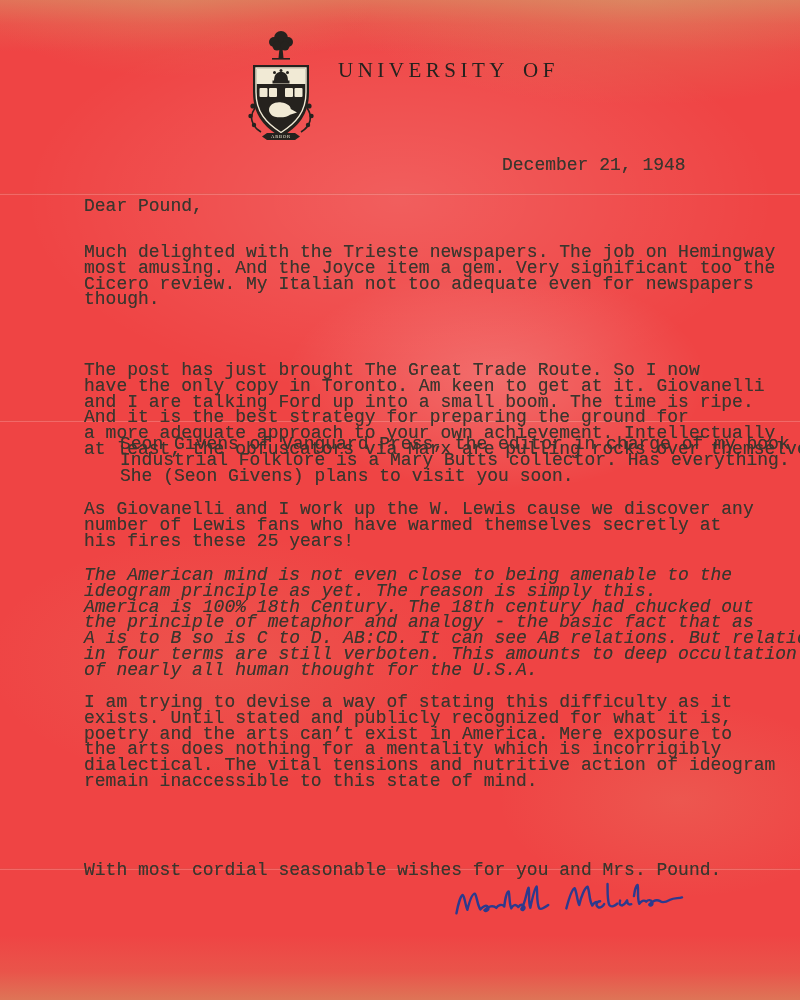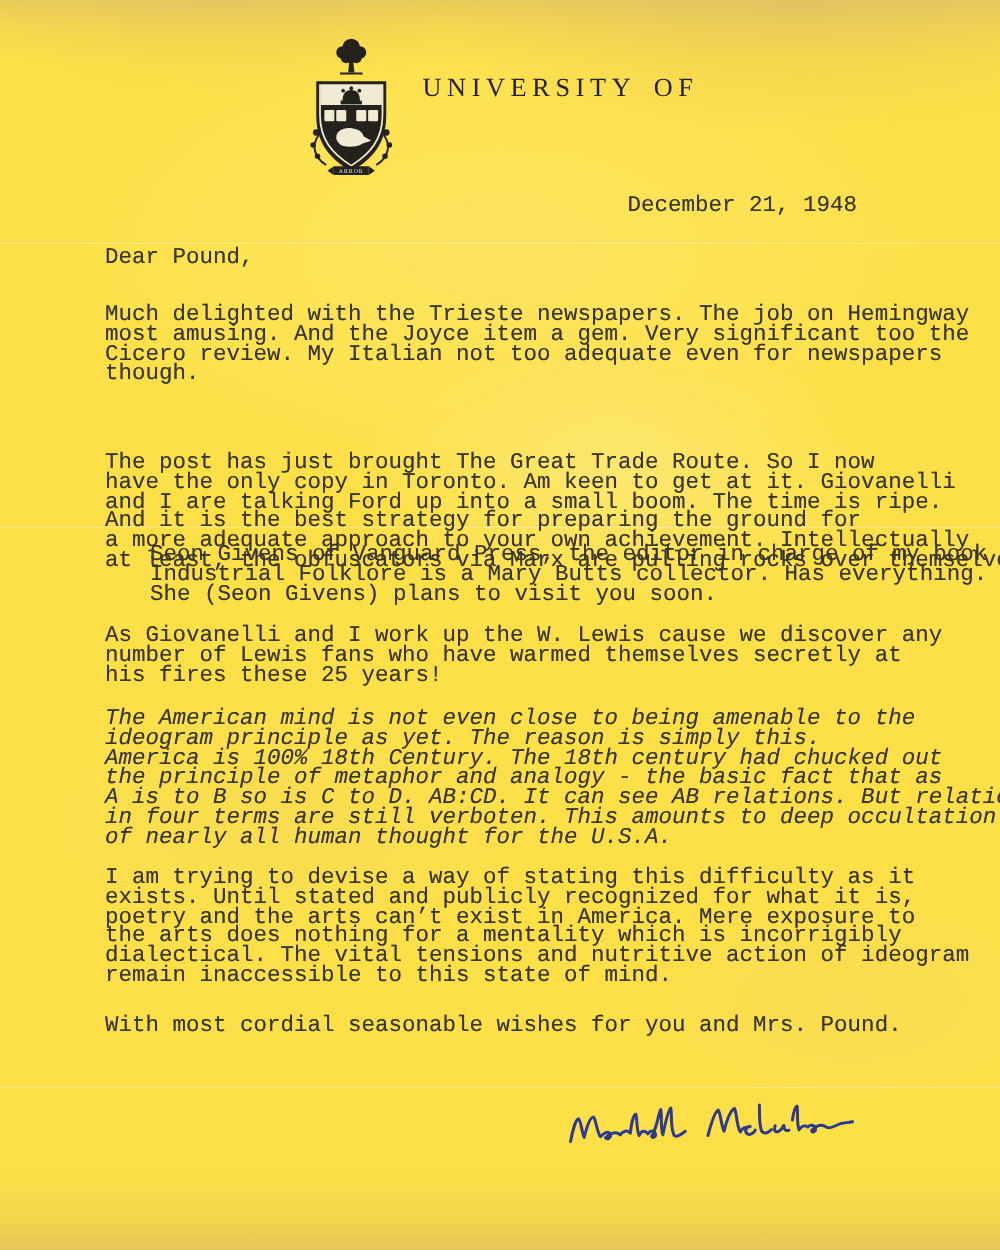--- a/index.html
+++ b/index.html
@@ -1,21 +1,21 @@
 <!DOCTYPE html>
 <html><head>
 <meta charset="utf-8">
 <style>
   html, body { margin: 0; padding: 0; background: #888; }
   .page {
     position: relative;
     width: 800px;
     height: 1000px;
     margin: 0 auto;
-    background-color: #fde047;
+    background-color: #ef4444;
     overflow: hidden;
     font-family: "Liberation Mono", "DejaVu Sans Mono", monospace;
   }
   
   .texture {
     position: absolute; inset: 0; pointer-events: none;
     background:
       linear-gradient(180deg, rgba(208,176,116,0.42) 0px, rgba(208,176,116,0.14) 24px, rgba(208,176,116,0) 52px),
       linear-gradient(0deg, rgba(203,170,108,0.48) 0px, rgba(203,170,108,0.16) 28px, rgba(203,170,108,0) 65px),
       radial-gradient(ellipse 430px 150px at 80% 0%, rgba(206,174,114,0.32), transparent 70%),
@@ -54,21 +54,21 @@
   }
   .left-col { left: 84px; }
   .date   { top: 158px; left: 502px; }
   .dear   { top: 199px; }
   .p1     { top: 245px; }
   .p2     { top: 325px; margin-top: 38px; }
   .p3     { top: 437px; margin-left: 36px; }
   .p4     { top: 502px; }
   .p5     { top: 568px; font-style: italic; }
   .p6     { top: 695px; }
-  .close  { top: 814px; }
+  .close  { top: 863px; }
   .addr   { top: 930px; left: 447px; }
   .sig { position: absolute; left: 450px; top: 874px; transform: rotate(-2deg); }
   .sr-only {
     position: absolute; width: 1px; height: 1px; overflow: hidden;
     clip: rect(0 0 0 0); white-space: nowrap;
   }
 </style>
 </head>
 <body>
 

